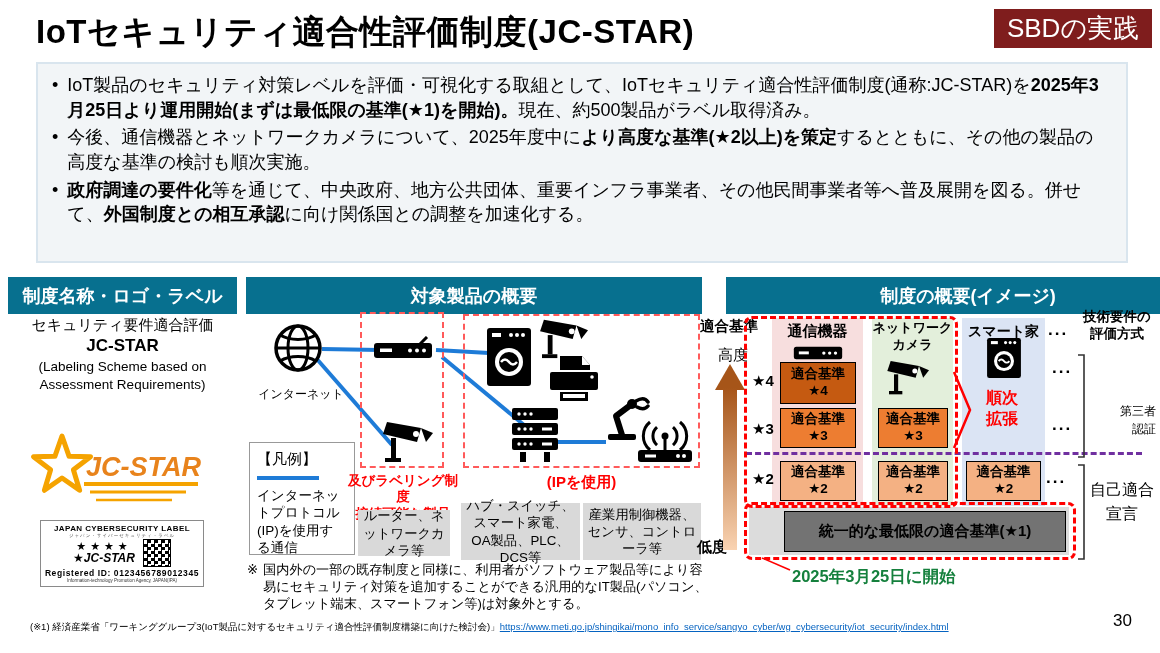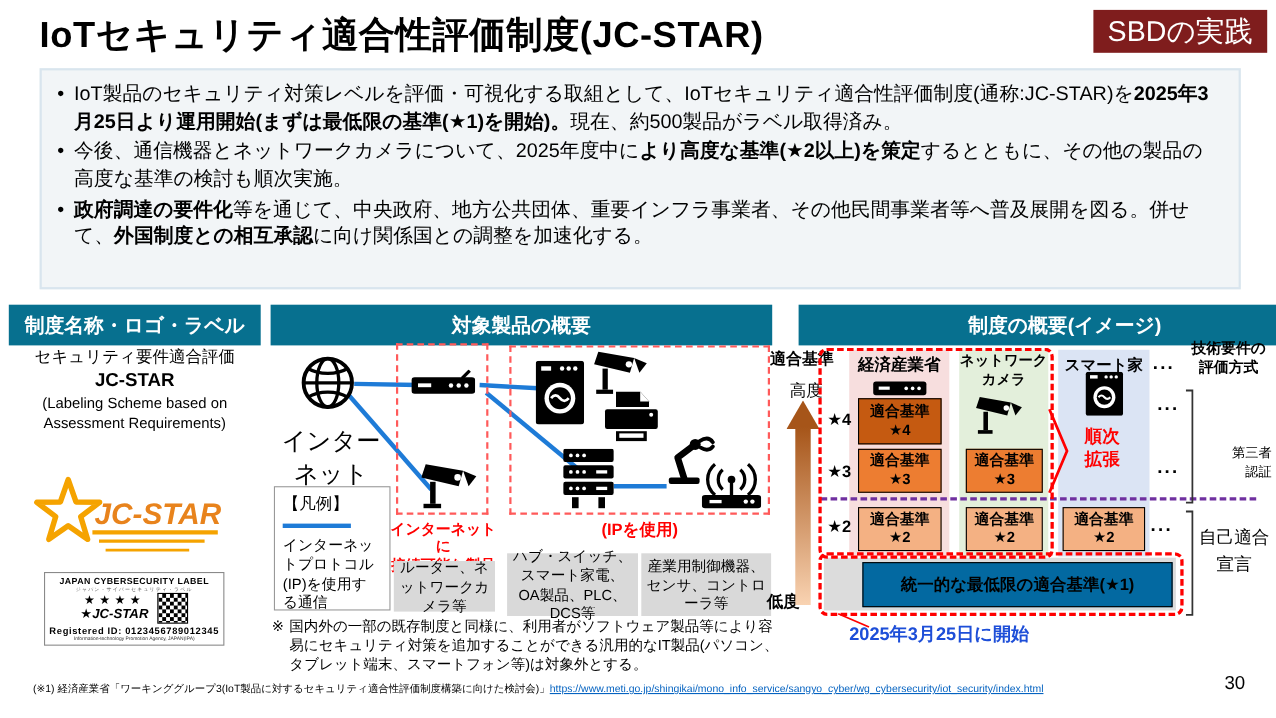--- a/index.html
+++ b/index.html
@@ -32,21 +32,21 @@
   .lc-mid{display:flex;align-items:center;justify-content:center;gap:8px;margin-top:1px;}
   .lc-stars{font-size:11px;letter-spacing:4px;line-height:1;}
   .lc-logo{font-size:12px;font-weight:bold;font-style:italic;line-height:1.1;}
   .lc-qr{width:26px;height:26px;border:1px solid #000;
          background:repeating-conic-gradient(#000 0% 25%, #fff 0% 50%);background-size:7px 7px;}
   .lc-id{font-size:8.5px;font-weight:bold;margin-top:1px;letter-spacing:.6px;}
   .lc-org{font-size:4.5px;color:#333;}
   
   .m-svg{position:absolute;left:246px;top:300px;pointer-events:none;}
   .icon{position:absolute;}
-  .m-inet{position:absolute;left:246px;top:386px;width:110px;text-align:center;font-size:22px;}
+  .m-inet{position:absolute;left:246px;top:386px;width:110px;text-align:center;font-size:12px;}
   .rdash{position:absolute;border:2px dashed #FF5A5A;box-sizing:border-box;}
   .rd1{left:360px;top:312px;width:84px;height:156px;}
   .rd2{left:463px;top:314px;width:237px;height:154px;}
   .legend{position:absolute;left:249px;top:442px;width:106px;height:113px;border:1.5px solid #999;
           background:#fff;box-sizing:border-box;padding:6px 7px 4px 7px;font-size:13.5px;line-height:1.3;}
   .legend .lt{font-size:15px;}
   .legend .lline{width:62px;height:4px;background:#1E7BD7;margin:7px 0;}
   .red-lab{position:absolute;color:#FF0000;font-weight:bold;text-align:center;line-height:1.22;}
   .rl1{left:348px;top:473px;width:110px;font-size:13.5px;}
   .rl2{left:463px;top:473px;width:237px;font-size:15px;}
@@ -74,29 +74,29 @@
   .b4{left:780px;top:362px;width:76px;height:42px;background:#C55A11;}
   .b3a{left:780px;top:408px;width:76px;height:40px;background:#ED7D31;}
   .b3b{left:878px;top:408px;width:70px;height:40px;background:#ED7D31;}
   .b2a{left:780px;top:461px;width:76px;height:40px;background:#F4B183;}
   .b2b{left:878px;top:461px;width:70px;height:40px;background:#F4B183;}
   .b2c{left:966px;top:461px;width:75px;height:40px;background:#F4B183;}
   .purple{position:absolute;left:746px;top:452px;width:396px;border-top:3px dashed #7030A0;}
   .bigdash{position:absolute;left:744px;top:316px;width:214px;height:192px;border:3.5px dashed #FF0000;border-radius:8px;box-sizing:border-box;}
   .s1dash{position:absolute;left:744px;top:502px;width:332px;height:58px;border:3.5px dashed #FF0000;border-radius:8px;box-sizing:border-box;}
   .s1gray{position:absolute;left:749px;top:507px;width:320px;height:48px;background:#DCDCDC;}
-  .s1box{position:absolute;left:784px;top:511px;width:282px;height:41px;background:#0369a1;border:1.5px solid #000;
+  .s1box{position:absolute;left:784px;top:511px;width:282px;height:41px;background:#737373;border:1.5px solid #000;
          font-size:15px;font-weight:bold;display:flex;align-items:center;justify-content:center;box-sizing:border-box;}
   .expand{position:absolute;left:972px;top:388px;width:46px;color:#FF0000;font-weight:bold;font-size:16px;
           line-height:1.3;text-align:right;}
   .dots{position:absolute;font-weight:bold;font-size:17px;letter-spacing:2px;}
   .evall{position:absolute;left:1076px;top:309px;width:82px;font-size:13.5px;font-weight:bold;text-align:center;line-height:1.25;}
   .cert{position:absolute;left:1092px;top:402px;width:64px;font-size:12px;text-align:right;line-height:1.5;}
   .selfd{position:absolute;left:1086px;top:478px;width:72px;font-size:16px;text-align:center;line-height:1.5;}
-  .startnote{position:absolute;left:772px;top:566px;font-size:16.5px;color:#1d4ed8;font-weight:bold;}
+  .startnote{position:absolute;left:792px;top:566px;font-size:16.5px;color:#15803d;font-weight:bold;}
   
   .foot{position:absolute;left:30px;top:621px;font-size:9.5px;line-height:1.35;}
   .foot a{color:#0563C1;}
   .pageno{position:absolute;right:28px;top:611px;font-size:17px;}
 </style>
 </head>
 <body>
 
 <div class="slide">
 
@@ -282,21 +282,21 @@
     </svg>
   </span>
 
   <div class="legend">
     <div class="lt">【凡例】</div>
     <div class="lline"></div>
     <div>インターネットプロトコル(IP)を使用する通信</div>
   </div>
 
   <div class="red-lab rl1">
-    <div>インターネットに</div>
+    <div>及びラベリング制度</div>
     <div>接続可能な製品</div>
   </div>
   <div class="red-lab rl2">
     <div>(IPを使用)</div>
   </div>
 
   <div class="gbox g1">ルーター、ネットワークカメラ等</div>
   <div class="gbox g2">ハブ・スイッチ、スマート家電、OA製品、PLC、DCS等</div>
   <div class="gbox g3">産業用制御機器、センサ、コントローラ等</div>
 
@@ -319,21 +319,21 @@
       </defs>
       <polygon points="15,0 30,26 0,26" fill="#A65519"></polygon>
       <rect x="8" y="24" width="14" height="162" fill="url(#agrad)"></rect>
     </svg>
   </span>
 
   <div class="colp cp1"></div>
   <div class="colp cp2"></div>
   <div class="colp cp3"></div>
 
-  <div class="coll cl1">経済産業省</div>
+  <div class="coll cl1">通信機器</div>
   <div class="coll cl2">ネットワークカメラ</div>
   <div class="coll cl3">スマート家電</div>
 
   <span class="icon" style="left:791px;top:341px;">
     <svg width="54" height="20" viewBox="0 0 58 24">
       <rect x="0" y="7" width="58" height="15" rx="3" fill="#000"></rect>
       <rect x="6" y="12.5" width="12" height="3.5" fill="#fff"></rect>
       <circle cx="36" cy="14.5" r="2" fill="#fff"></circle>
         <circle cx="43" cy="14.5" r="2" fill="#fff"></circle>
         <circle cx="50" cy="14.5" r="2" fill="#fff"></circle>

